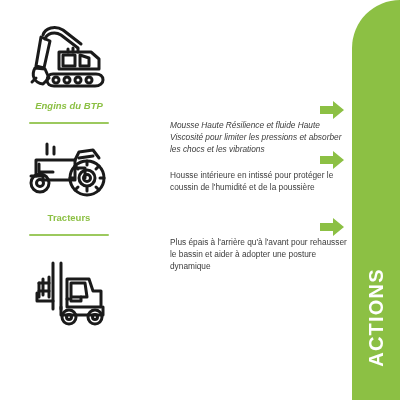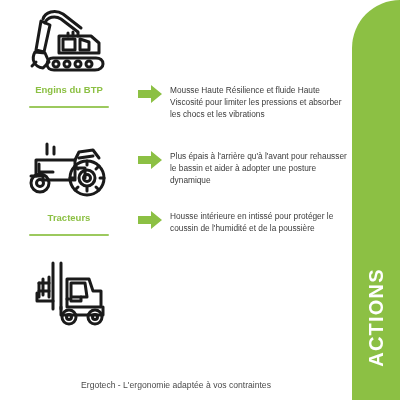--- a/index.html
+++ b/index.html
@@ -54,21 +54,21 @@
   }
 
   .row {
     position: absolute;
     left: 0;
     width: 352px;
     display: flex;
     flex-direction: row;
     align-items: flex-start;
   }
-  .row-1 { top: 4px; height: 122px; }
+  .row-1 { top: 20px; height: 122px; font-style: italic; }
   .row-2 { top: 132px; height: 122px; }
   .row-3 { top: 256px; height: 118px; }
 
   
   .left-col {
     width: 138px;
     flex: 0 0 138px;
     display: flex;
     flex-direction: column;
     align-items: center;
@@ -99,21 +99,22 @@
   .divider.hidden { visibility: hidden; }
 
   
   .right-col {
     flex: 1 1 auto;
     position: relative;
     padding-top: 0;
   }
   .bullet {
     display: flex;
-    align-items: flex-start;
+    flex-direction: column;
+    align-items: flex-end;
   }
   .bullet + .bullet { margin-top: 24px; }
   .arrow {
     flex: 0 0 auto;
     width: 24px;
     height: 18px;
     margin-right: 8px;
     margin-top: 1px;
   }
   .arrow svg { display: block; }
@@ -218,29 +219,29 @@
         <div class="cat-label">Tracteurs</div>
         <div class="divider"></div>
       </div>
       <div class="right-col">
         <div class="bullet">
           <span class="arrow">
             <svg width="24" height="18" viewBox="0 0 24 18">
               <path d="M0 5 L13 5 L13 0 L24 9 L13 18 L13 13 L0 13 Z" fill="#8cc044"></path>
             </svg>
           </span>
-          <span class="bullet-text">Plus épais à l'arrière qu'à l'avant pour rehausser le bassin et aider à adopter une posture dynamique</span>
+          <span class="bullet-text">Housse intérieure en intissé pour protéger le coussin de l'humidité et de la poussière</span>
         </div>
         <div class="bullet">
           <span class="arrow">
             <svg width="24" height="18" viewBox="0 0 24 18">
               <path d="M0 5 L13 5 L13 0 L24 9 L13 18 L13 13 L0 13 Z" fill="#8cc044"></path>
             </svg>
           </span>
-          <span class="bullet-text">Housse intérieure en intissé pour protéger le coussin de l'humidité et de la poussière</span>
+          <span class="bullet-text">Plus épais à l'arrière qu'à l'avant pour rehausser le bassin et aider à adopter une posture dynamique</span>
         </div>
       </div>
     </div>
 
     <div class="row row-3">
       <div class="left-col">
         <div class="icon-box">
           <svg width="92" height="72" viewBox="0 0 92 72" fill="none" stroke="#1a1a1a" stroke-width="3" stroke-linejoin="round" stroke-linecap="round">
 
             <path d="M30 6 L30 52"></path>
@@ -267,19 +268,18 @@
             <circle cx="72" cy="60" r="7"></circle>
             <circle cx="72" cy="60" r="2.5"></circle>
           </svg>
         </div>
         <div class="divider hidden"></div>
       </div>
     </div>
 
   </div>
 
-  <div class="footer">Ergotech - L'ergonomie adaptée à vos contraintes</div>
 
   <div class="actions-panel">
     <div class="actions-label">ACTIONS</div>
   </div>
 
 </div>
 
 </body></html>

